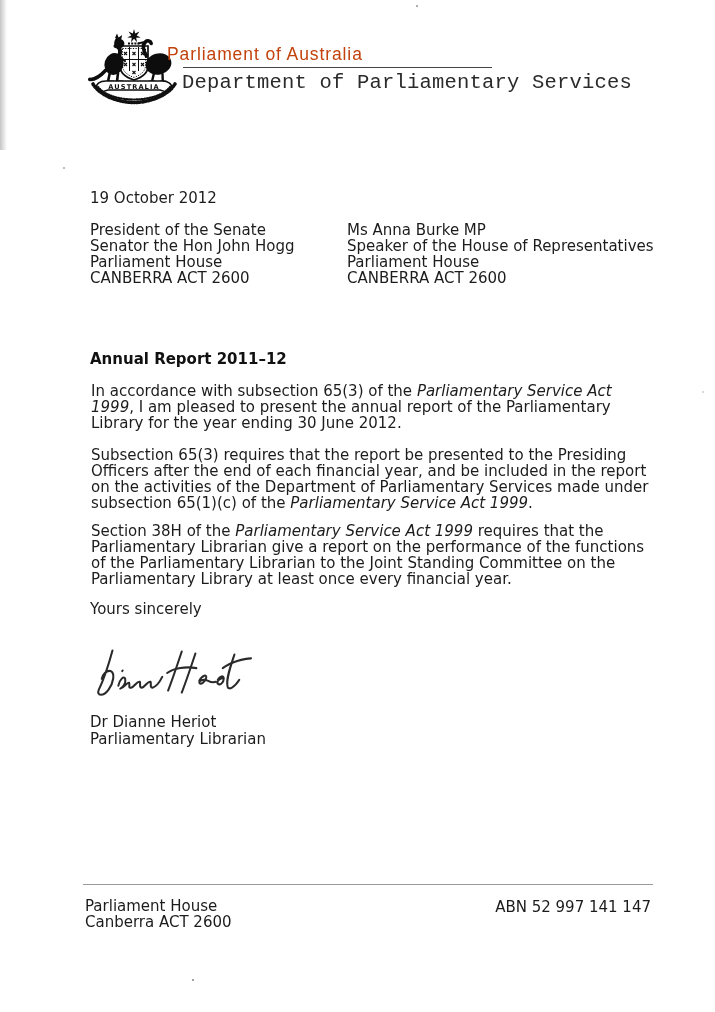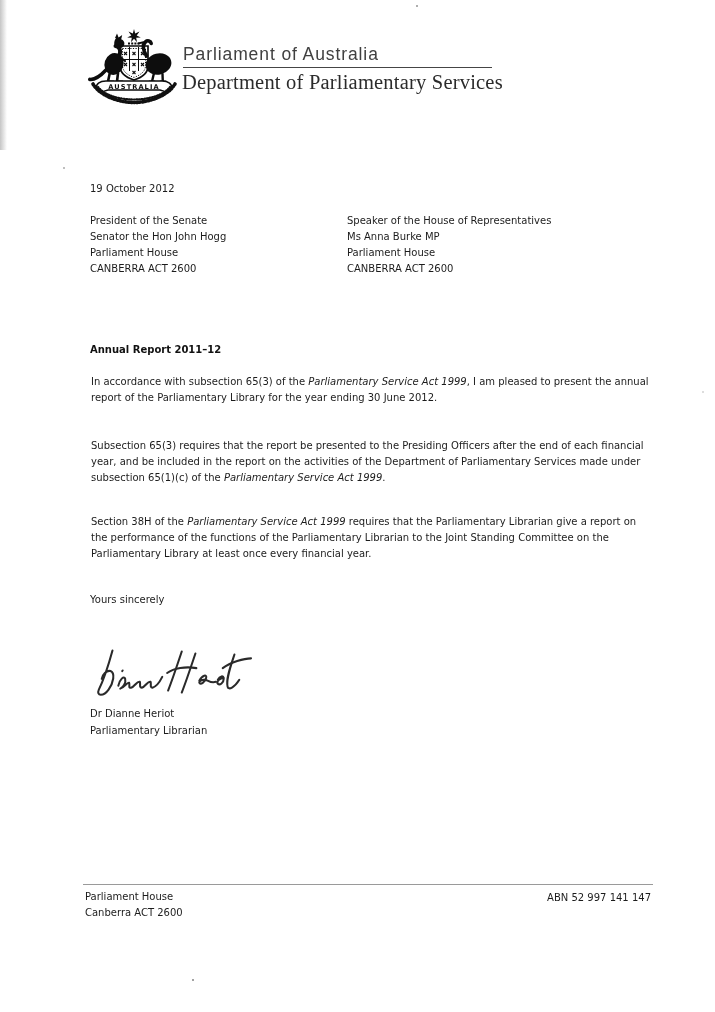--- a/index.html
+++ b/index.html
@@ -12,38 +12,38 @@
   
   .edge-shade {
     position:absolute; left:0; top:0; width:7px; height:150px;
     background:linear-gradient(to right, rgba(150,150,150,.55), rgba(255,255,255,0));
   }
   .speck { position:absolute; width:2px; height:2px; border-radius:50%; background:#8d8d8d; opacity:.75; }
 
   
   .arms { position:absolute; left:88px; top:28px; }
   .org-title {
-    position:absolute; left:183px; top:44px;
+    position:absolute; left:167px; top:44px;
     font-family:"Liberation Sans",sans-serif;
-    font-size:17.5px; letter-spacing:.9px; color:#404040;
+    font-size:17.5px; letter-spacing:.9px; color:#c2410c;
     white-space:nowrap;
   }
   .hdr-rule {
     position:absolute; left:183px; top:67px; width:309px;
     border-top:1.7px solid #454545;
   }
   .dept-title {
     position:absolute; left:182px; top:71px;
-    font-family:Liberation Serif, serif;
+    font-family:Liberation Mono, monospace;
     font-size:20.5px; letter-spacing:.2px; color:#2b2b2b;
     white-space:nowrap;
   }
 
   
-  .btxt { font-size:10px; line-height:16px; }
+  .btxt { font-size:15px; line-height:16px;margin-top:9px; }
   .date-line   { position:absolute; left:90px; top:181px; }
   .recip-left  { position:absolute; left:90px;  top:213px; }
   .recip-right { position:absolute; left:347px; top:213px; }
   .recip-left div, .recip-right div { white-space:nowrap; }
   .salutation  { position:absolute; left:90px; top:311px; }
   .subject     { position:absolute; left:90px; top:342px; font-weight:bold; color:#111; }
   .para { position:absolute; left:91px; width:558px; }
   .para-1 { top:374px; }
   .para-2 { top:438px; }
   .para-3 { top:514px; }
@@ -126,22 +126,22 @@
   <div class="btxt date-line">19 October 2012</div>
 
   <div class="btxt recip-left">
     <div>President of the Senate</div>
     <div>Senator the Hon John Hogg</div>
     <div>Parliament House</div>
     <div>CANBERRA ACT 2600</div>
   </div>
 
   <div class="btxt recip-right">
+    <div>Ms Anna Burke MP</div>
     <div>Speaker of the House of Representatives</div>
-    <div>Ms Anna Burke MP</div>
     <div>Parliament House</div>
     <div>CANBERRA ACT 2600</div>
   </div>
 
   <div class="btxt subject">Annual Report 2011–12</div>
 
   <div class="btxt para para-1"><span>In accordance with subsection 65(3) of the </span><span class="it">Parliamentary Service Act 1999</span><span>, I am pleased to present the annual report of the Parliamentary Library for the year ending 30 June 2012.</span></div>
   <div class="btxt para para-2"><span>Subsection 65(3) requires that the report be presented to the Presiding Officers after the end of each financial year, and be included in the report on the activities of the Department of Parliamentary Services made under subsection 65(1)(c) of the </span><span class="it">Parliamentary Service Act 1999</span><span>.</span></div>
   <div class="btxt para para-3"><span>Section 38H of the </span><span class="it">Parliamentary Service Act 1999</span><span> requires that the Parliamentary Librarian give a report on the performance of the functions of the Parliamentary Librarian to the Joint Standing Committee on the Parliamentary Library at least once every financial year.</span></div>
 

